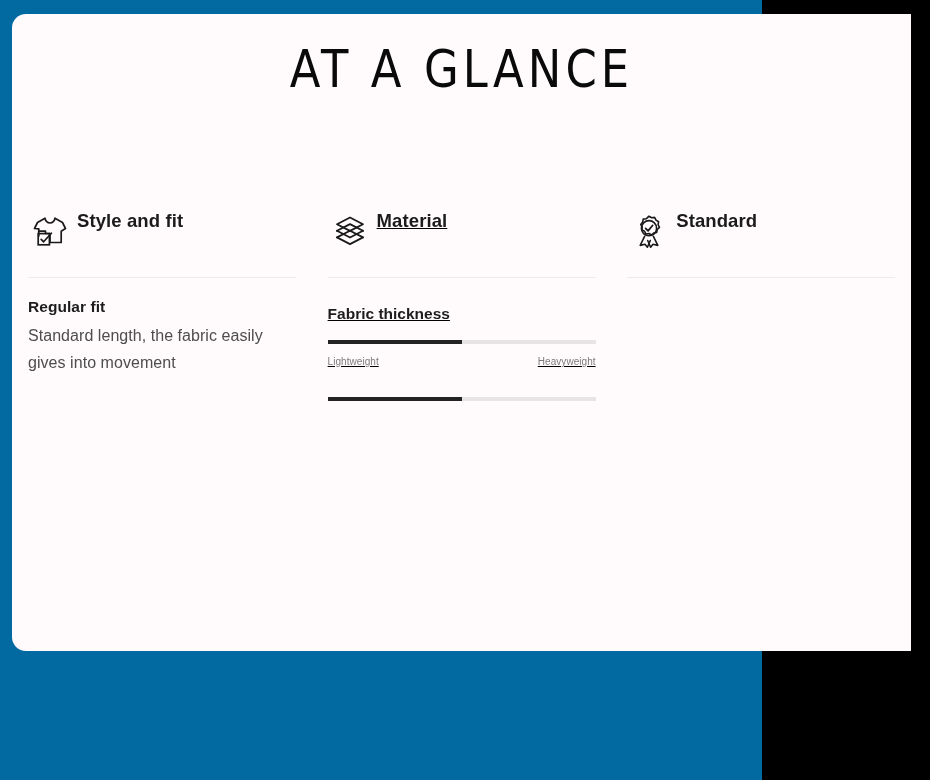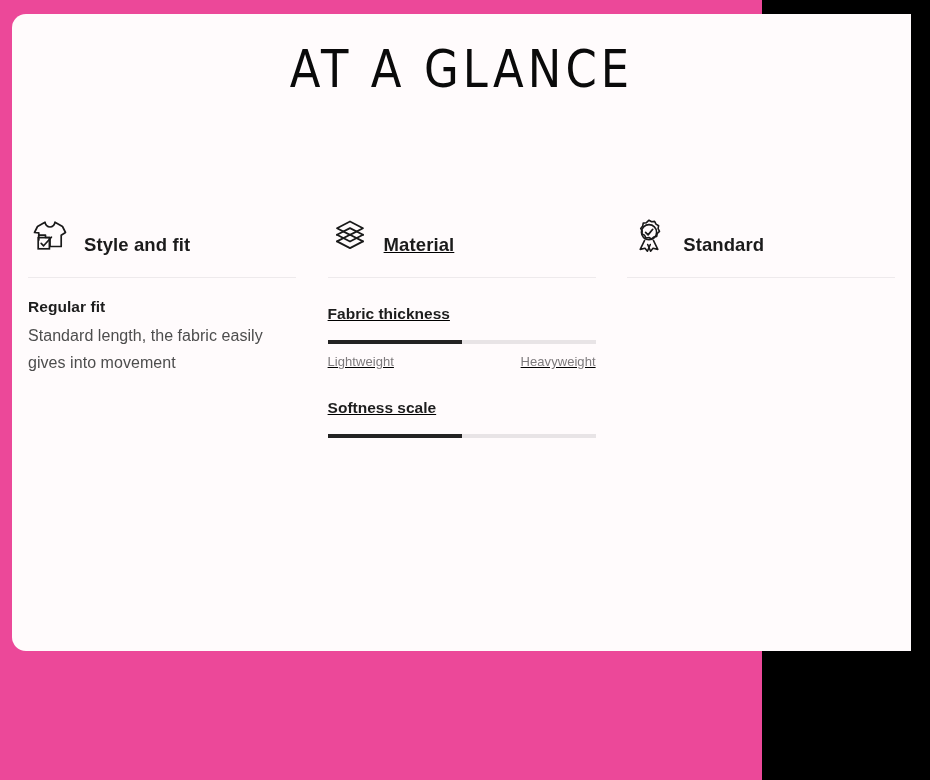--- a/index.html
+++ b/index.html
@@ -12,21 +12,21 @@
     height: 780px;
     overflow: hidden;
     font-family: "Liberation Sans", sans-serif;
     -webkit-font-smoothing: antialiased;
   }
 
   .page {
     position: relative;
     width: 762px;
     height: 780px;
-    background: #ec4899;
+    background: #0369a1;
   }
 
   
   .card {
     position: absolute;
     left: 12px;
     top: 14px;
     width: 899px;
     height: 637px;
     background: #fffbfc;
@@ -68,22 +68,22 @@
     width: 299.6px;
     padding: 0 16px 0 16px;
     box-sizing: border-box;
   }
   .col.c1 { padding-left: 16px; }
   .col.c2 { padding-left: 16px; text-decoration: underline; }
   .col.c3 { padding-left: 16px; }
 
   .col-head {
     display: flex;
-    align-items: flex-end;
-    gap: 12px;
+    align-items: flex-start;
+    gap: 5px;
     height: 48px;
   }
   .col-icon {
     width: 44px;
     height: 44px;
     flex: 0 0 44px;
     display: block;
     color: #1a1a1a;
   }
   .col-icon svg { display: block; width: 44px; height: 44px; }
@@ -149,21 +149,21 @@
     height: 4px;
     background: #232323;
   }
   .scale-labels {
     display: flex;
     justify-content: space-between;
     width: 268px;
     margin-top: 8px;
   }
   .scale-label {
-    font-size: 13px;
+    font-size: 10px;
     color: #7d7a7c;
     line-height: 20px;
     letter-spacing: 0.05px;
   }
 </style>
 </head>
 <body>
 
 <div class="page">
 
@@ -214,21 +214,20 @@
           <div class="scale-track">
             <div class="scale-fill" style="width: 50%;"></div>
           </div>
           <div class="scale-labels">
             <span class="scale-label">Lightweight</span>
             <span class="scale-label">Heavyweight</span>
           </div>
         </div>
 
         <div class="scale">
-          <p class="scale-title">Softness scale</p>
           <div class="scale-track">
             <div class="scale-fill" style="width: 50%;"></div>
           </div>
         </div>
       </div>
 
       <div class="col c3">
         <div class="col-head">
           <span class="col-icon">
             <svg viewBox="0 0 44 44" fill="none" xmlns="http://www.w3.org/2000/svg">

